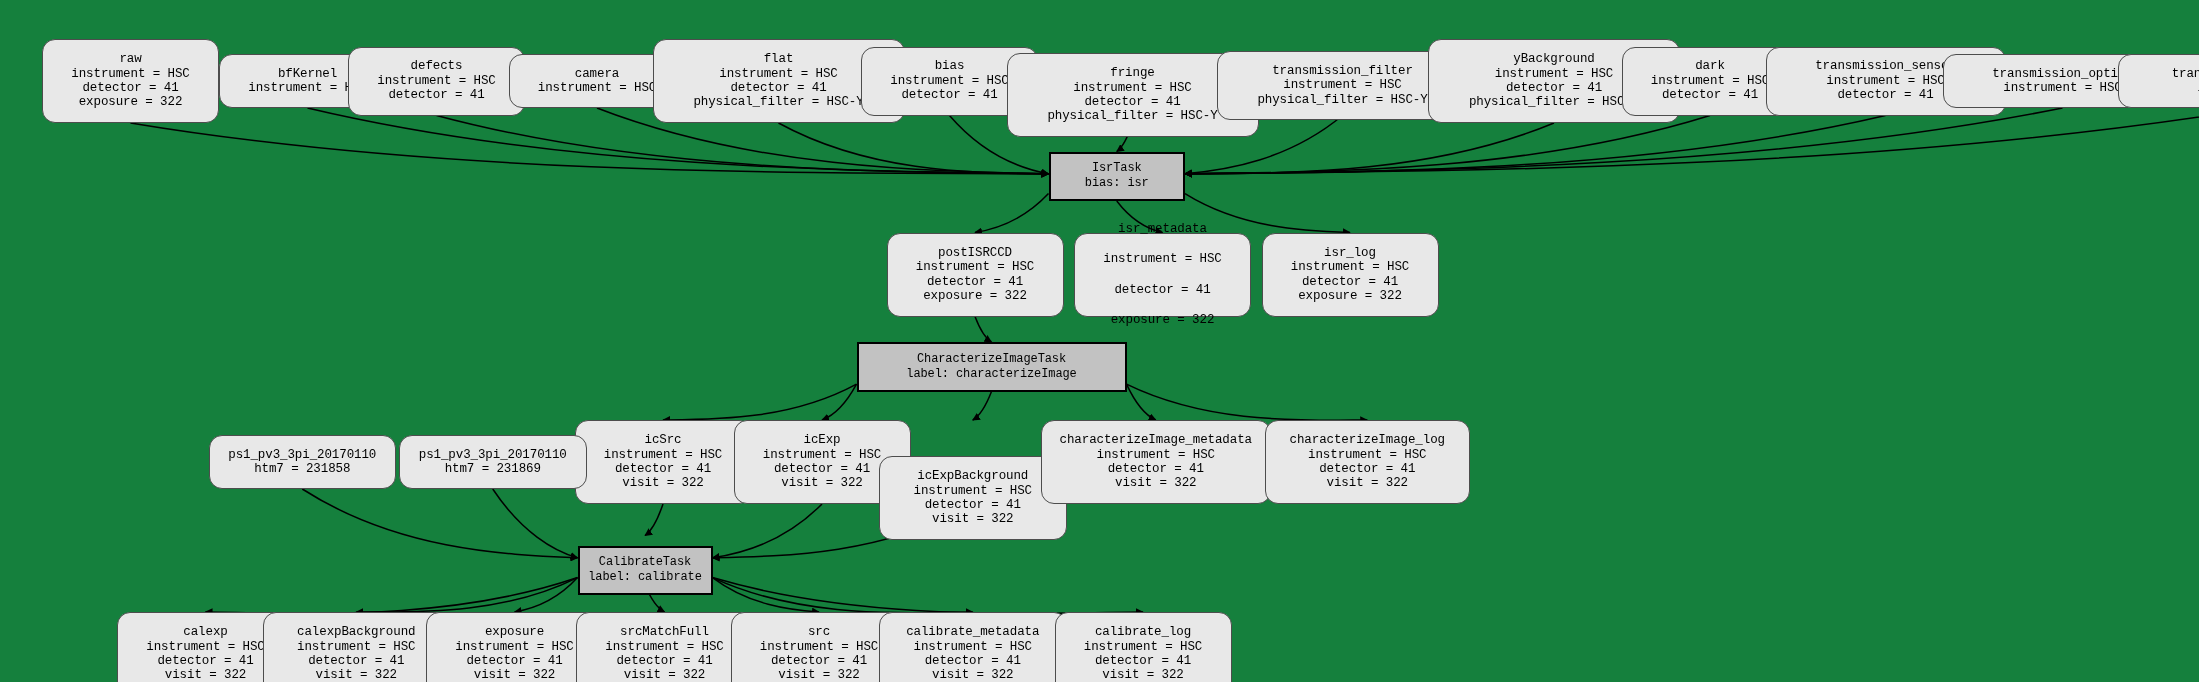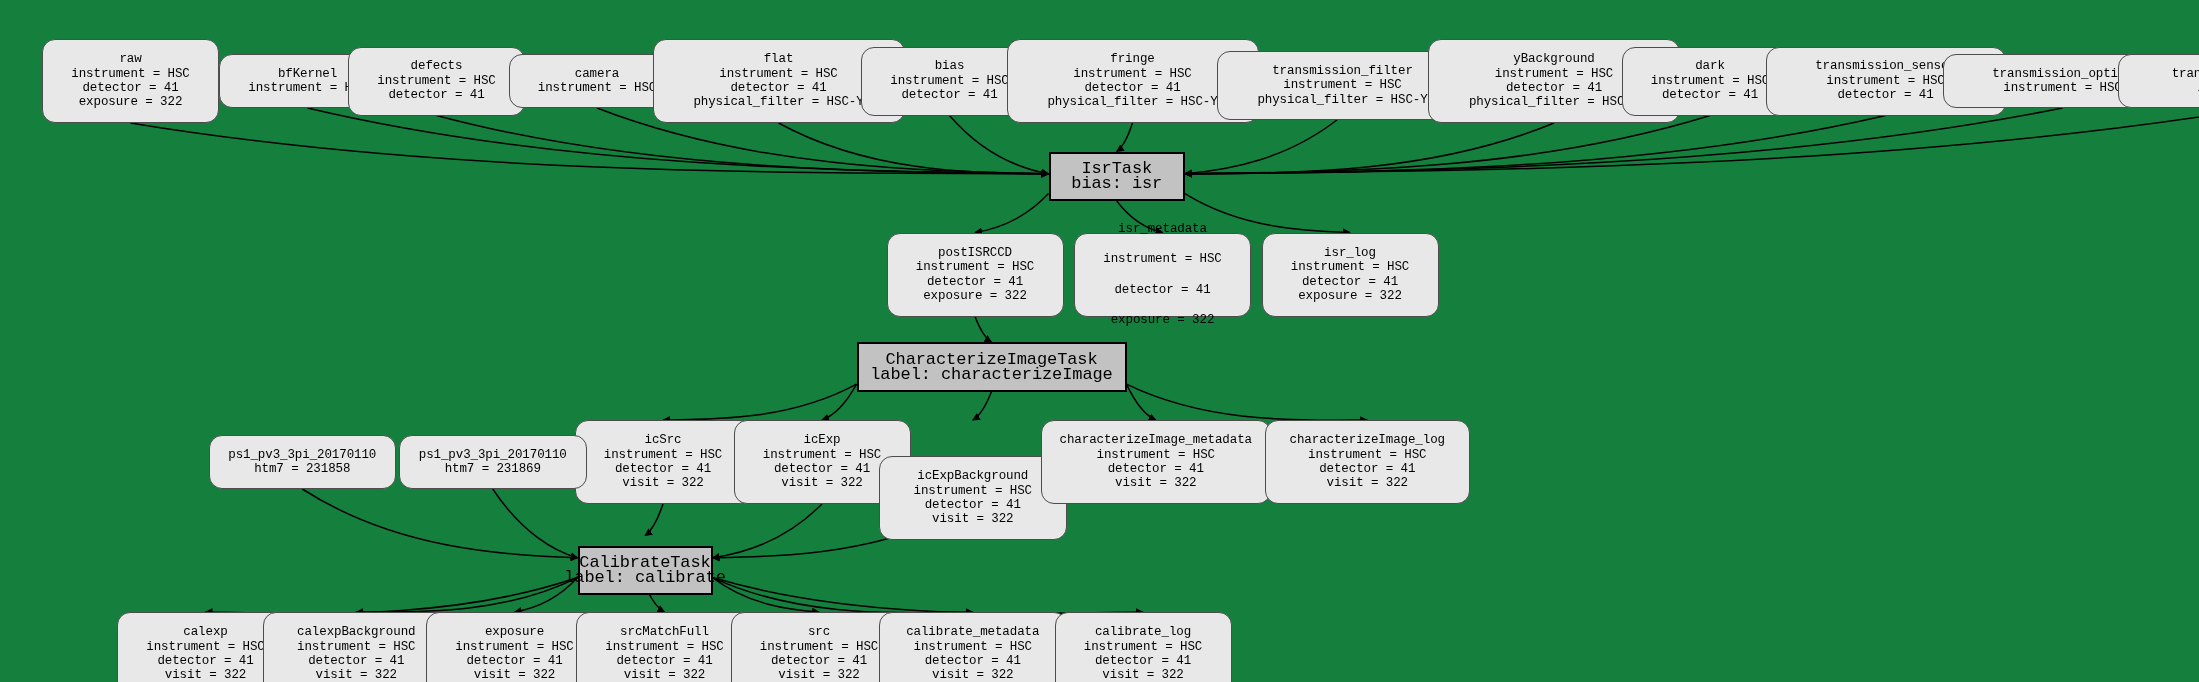--- a/index.html
+++ b/index.html
@@ -40,21 +40,21 @@
     border-radius: 13px;
     font-size: 12.5px;
     line-height: 14.4px;
     color: #000000;
     letter-spacing: -0.1px;
   }
   .task {
     background: #c2c2c2;
     border: 2.2px solid #000000;
     border-radius: 0;
-    font-size: 17px;
+    font-size: 12px;
     line-height: 15px;
     color: #000000;
     letter-spacing: -0.1px;
   }
   .node-line {
     display: block;
   }
   .node-title {
     display: block;
   }
@@ -106,21 +106,21 @@
         <path d="M 712.5 577.575 C 858.87 620.776, 1022.46 613.389, 1143 612" marker-end="url(#arrow)"></path>
       </g>
   </svg>
   <div id="nodes">
       <div class="node dataset" style="left: 42px; top: 39px; width: 177px; height: 84px;"><span class="node-title">raw</span><span class="node-line">instrument = HSC</span><span class="node-line">detector = 41</span><span class="node-line">exposure = 322</span></div>
       <div class="node dataset" style="left: 219px; top: 54px; width: 177px; height: 54px;"><span class="node-title">bfKernel</span><span class="node-line">instrument = HSC</span></div>
       <div class="node dataset" style="left: 348px; top: 46.5px; width: 177px; height: 69px;"><span class="node-title">defects</span><span class="node-line">instrument = HSC</span><span class="node-line">detector = 41</span></div>
       <div class="node dataset" style="left: 508.5px; top: 54px; width: 177px; height: 54px;"><span class="node-title">camera</span><span class="node-line">instrument = HSC</span></div>
       <div class="node dataset" style="left: 652.5px; top: 39px; width: 252px; height: 84px;"><span class="node-title">flat</span><span class="node-line">instrument = HSC</span><span class="node-line">detector = 41</span><span class="node-line">physical_filter = HSC-Y</span></div>
       <div class="node dataset" style="left: 861px; top: 46.5px; width: 177px; height: 69px;"><span class="node-title">bias</span><span class="node-line">instrument = HSC</span><span class="node-line">detector = 41</span></div>
-      <div class="node dataset" style="left: 1006.5px; top: 39px; width: 252px; height: 84px;"><span class="node-title">fringe</span><span class="node-line">instrument = HSC</span><span class="node-line">detector = 41</span><span class="node-line">physical_filter = HSC-Y</span></div>
+      <div class="node dataset" style="left: 1006.5px; top: 53px; width: 252px; height: 84px;"><span class="node-title">fringe</span><span class="node-line">instrument = HSC</span><span class="node-line">detector = 41</span><span class="node-line">physical_filter = HSC-Y</span></div>
       <div class="node dataset" style="left: 1216.5px; top: 51px; width: 252px; height: 69px;"><span class="node-title">transmission_filter</span><span class="node-line">instrument = HSC</span><span class="node-line">physical_filter = HSC-Y</span></div>
       <div class="node dataset" style="left: 1428px; top: 39px; width: 252px; height: 84px;"><span class="node-title">yBackground</span><span class="node-line">instrument = HSC</span><span class="node-line">detector = 41</span><span class="node-line">physical_filter = HSC-Y</span></div>
       <div class="node dataset" style="left: 1621.5px; top: 46.5px; width: 177px; height: 69px;"><span class="node-title">dark</span><span class="node-line">instrument = HSC</span><span class="node-line">detector = 41</span></div>
       <div class="node dataset" style="left: 1765.5px; top: 46.5px; width: 240px; height: 69px;"><span class="node-title">transmission_sensor</span><span class="node-line">instrument = HSC</span><span class="node-line">detector = 41</span></div>
       <div class="node dataset" style="left: 1942.5px; top: 54px; width: 240px; height: 54px;"><span class="node-title">transmission_optics</span><span class="node-line">instrument = HSC</span></div>
       <div class="node dataset" style="left: 2118px; top: 54px; width: 277.5px; height: 54px;"><span class="node-title">transmission_atmosphere</span><span class="node-line">instrument = HSC</span></div>
       <div class="node task" style="left: 1048.5px; top: 151.5px; width: 136.5px; height: 49.5px;"><span class="node-title">IsrTask</span><span class="node-line">bias: isr</span></div>
       <div class="node dataset" style="left: 886.5px; top: 232.5px; width: 177px; height: 84px;"><span class="node-title">postISRCCD</span><span class="node-line">instrument = HSC</span><span class="node-line">detector = 41</span><span class="node-line">exposure = 322</span></div>
       <div class="node dataset" style="left: 1074px; top: 232.5px; width: 177px; height: 84px; gap: 16px;"><span class="node-title">isr_metadata</span><span class="node-line">instrument = HSC</span><span class="node-line">detector = 41</span><span class="node-line">exposure = 322</span></div>
       <div class="node dataset" style="left: 1261.5px; top: 232.5px; width: 177px; height: 84px;"><span class="node-title">isr_log</span><span class="node-line">instrument = HSC</span><span class="node-line">detector = 41</span><span class="node-line">exposure = 322</span></div>

